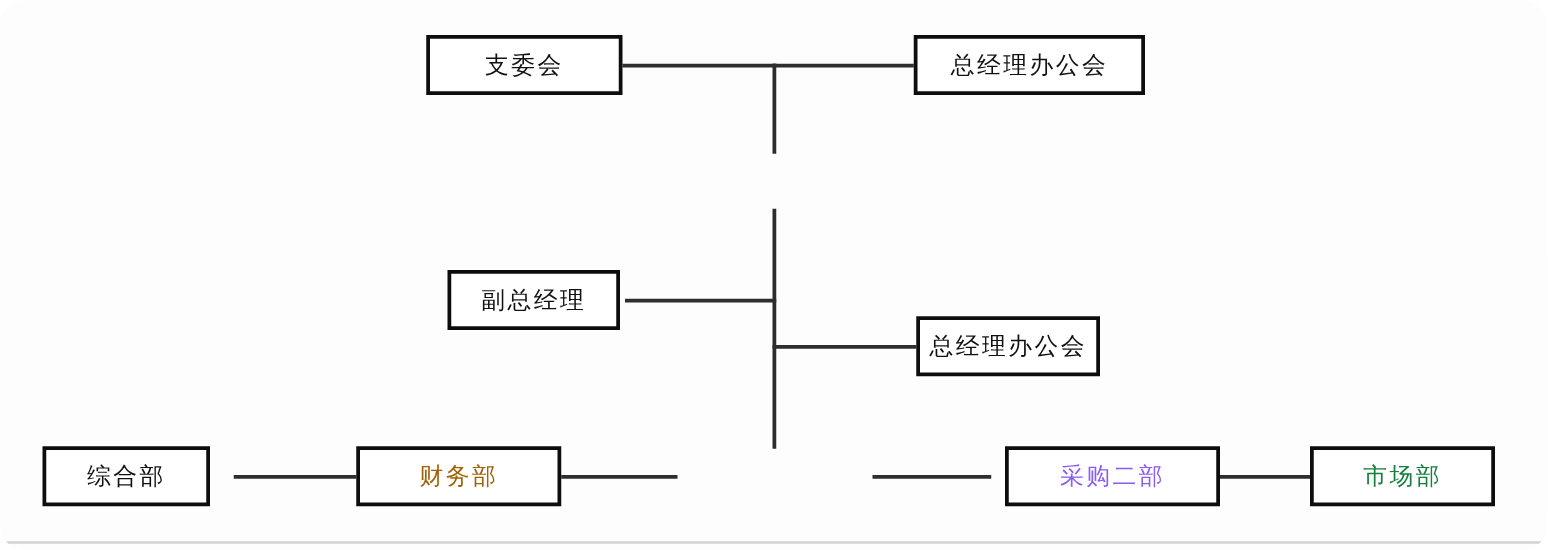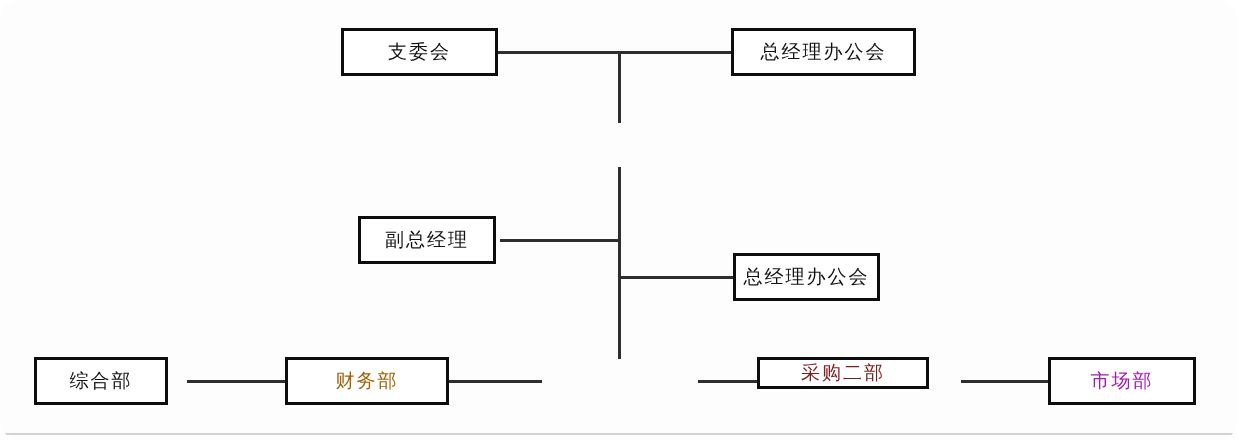--- a/index.html
+++ b/index.html
@@ -59,16 +59,16 @@
     <div class="conn h" style="left: 187px; top: 380px; background: rgb(46, 46, 46); width: 100px;"></div>
     <div class="conn h" style="left: 447px; top: 380px; background: rgb(46, 46, 46); width: 95px;"></div>
     <div class="conn h" style="left: 698px; top: 380px; background: rgb(46, 46, 46); width: 95px;"></div>
     <div class="conn h" style="left: 961px; top: 380px; background: rgb(46, 46, 46); width: 89px;"></div>
     <div class="node" style="left: 341px; top: 28px; width: 157px; height: 48px; border-color: rgb(13, 13, 13); color: rgb(17, 17, 17);">支委会</div>
     <div class="node" style="left: 731px; top: 28px; width: 185px; height: 48px; border-color: rgb(13, 13, 13); color: rgb(17, 17, 17);">总经理办公会</div>
     <div class="node" style="left: 358px; top: 216px; width: 138px; height: 48px; border-color: rgb(13, 13, 13); color: rgb(17, 17, 17);">副总经理</div>
     <div class="node" style="left: 733px; top: 253px; width: 147px; height: 48px; border-color: rgb(13, 13, 13); color: rgb(17, 17, 17);">总经理办公会</div>
     <div class="node" style="left: 34px; top: 357px; width: 134px; height: 48px; border-color: rgb(13, 13, 13); color: rgb(17, 17, 17);">综合部</div>
     <div class="node" style="left: 285px; top: 357px; width: 164px; height: 48px; border-color: rgb(13, 13, 13); color: #a16207;">财务部</div>
-    <div class="node" style="left: 757px; top: 357px; width: 172px; height: 32px; border-color: rgb(13, 13, 13); color: #7f1d1d;">采购二部</div>
-    <div class="node" style="left: 1048px; top: 357px; width: 148px; height: 48px; border-color: rgb(13, 13, 13); color: #a21caf;">市场部</div>
+    <div class="node" style="left: 804px; top: 357px; width: 172px; height: 48px; border-color: rgb(13, 13, 13); color: #8b5cf6;">采购二部</div>
+    <div class="node" style="left: 1048px; top: 357px; width: 148px; height: 48px; border-color: rgb(13, 13, 13); color: #15803d;">市场部</div>
     <div class="footer-rule" style="top: 433px;"></div>
   </div>
 
 </body></html>

